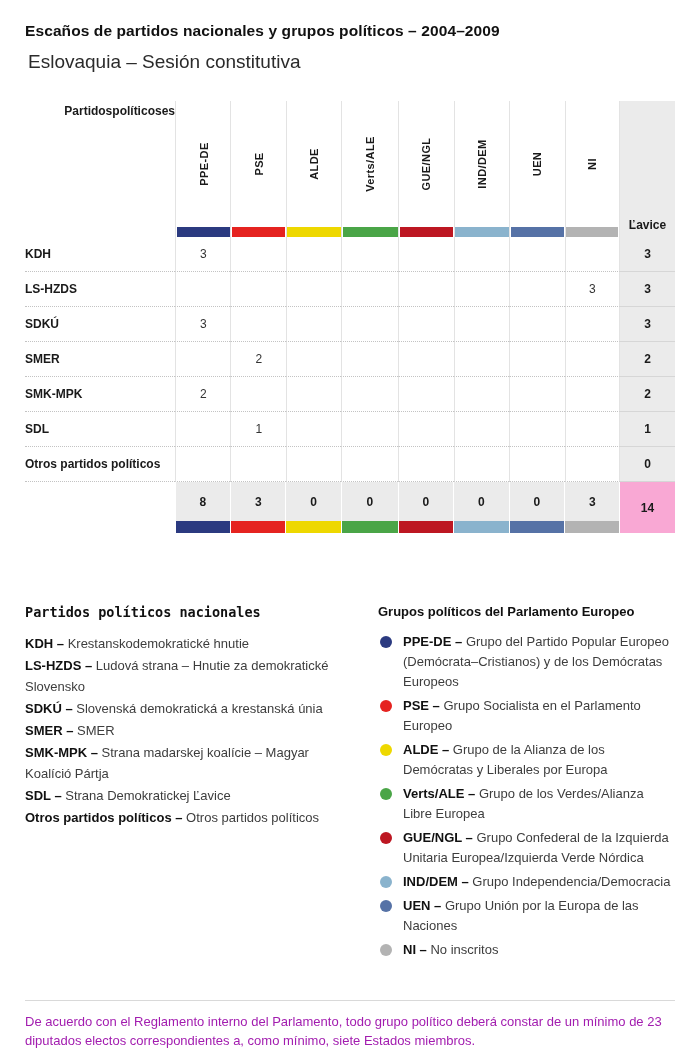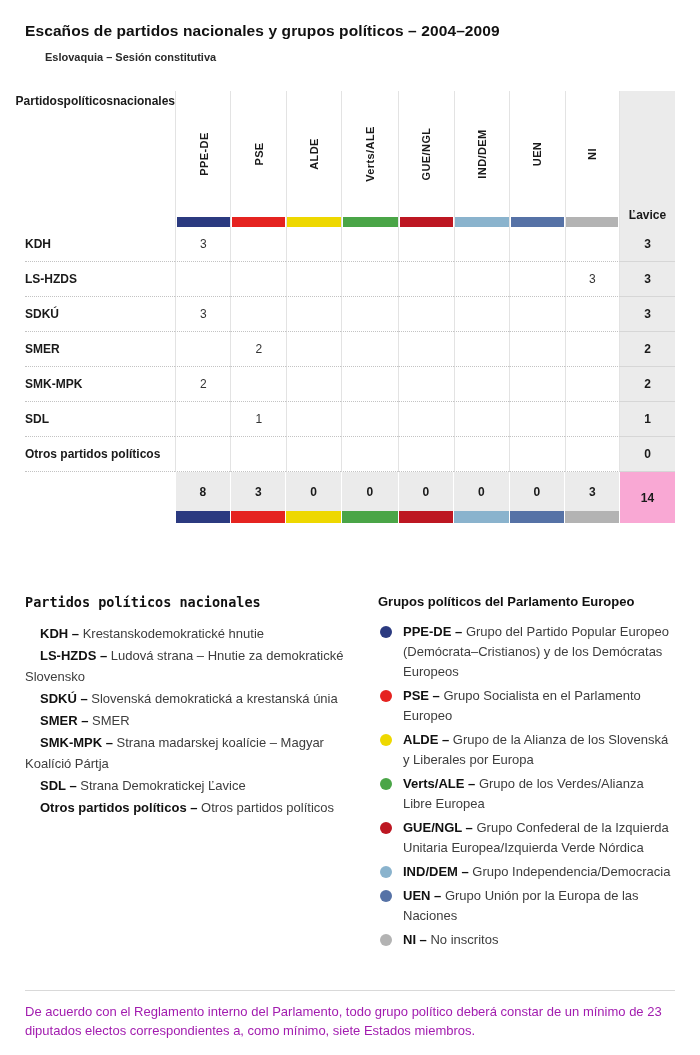--- a/index.html
+++ b/index.html
@@ -1,21 +1,21 @@
 <!DOCTYPE html>
 <html><head>
 <meta charset="utf-8">
 <style>
   * { margin:0; padding:0; box-sizing:border-box; }
   html,body { background:#ffffff; }
   body { width:700px; height:1055px; font-family:"Liberation Sans", sans-serif; color:#1a1a1a; overflow:hidden; }
   .page { width:620px; padding:0 25px; }
 
   .title { margin-top:22px; font-size:15.5px; font-weight:bold; color:#111; letter-spacing:.1px; }
-  .subtitle { margin-top:11px; margin-left:20px; font-size:11px; font-weight:bold; color:#2b2b2b; }
+  .subtitle { margin-top:11px; margin-left:3px; font-size:19px; font-weight:normal; color:#2b2b2b; }
 
   
   .seats-table { margin-top:28px; width:650px; display:grid;
     grid-template-columns:150px repeat(8, 1fr) 55px;
     grid-template-rows:136px repeat(7, 35px) 51px; }
 
   .h-first { display:flex; flex-direction:row; justify-content:flex-end; padding-bottom:12px; }
   .h-first div { font-size:12px; font-weight:bold; line-height:20px; }
 
   .h-group { display:flex; flex-direction:column; border-left:1px solid #e3e3e3; }
@@ -38,21 +38,21 @@
   .t-num { flex:1; background:#ebebeb; display:flex; align-items:center; justify-content:center; font-size:12px; font-weight:bold; }
   .t-bar { height:12px; }
   .t-seats { background:#f9a8d4; display:flex; align-items:center; justify-content:center; font-size:12px; font-weight:bold; }
 
   
   .legends { margin-top:71px; display:flex; width:650px; }
   .legend-parties { width:330px; }
   .legend-parties h3 { font-family:"DejaVu Sans Mono", monospace; font-size:13.5px; font-weight:bold; color:#111; }
   .lp-list { margin-top:13px; }
   .lp-item { font-size:13px; line-height:21px; margin-bottom:1px; color:#3d3d3d; }
-  .lp-item b { color:#111;margin-left:15px; }
+  .lp-item b { color:#111; }
 
   .legend-groups { width:297px; margin-left:23px; }
   .legend-groups h3 { font-size:13px; font-weight:bold; color:#111; }
   .lg-list { margin-top:13px; }
   .lg-item { display:flex; font-size:13px; line-height:20px; margin-bottom:4px; color:#3d3d3d; }
   .dot { width:12px; height:12px; border-radius:50%; flex:0 0 12px; margin:4px 11px 0 2px; }
   .lg-text { flex:1; }
   .lg-text b { color:#111;margin-top:37px; }
 
   
@@ -66,21 +66,20 @@
 <div class="page">
 
   <div class="title">Escaños de partidos nacionales y grupos políticos – 2004–2009</div>
   <div class="subtitle">Eslovaquia – Sesión constitutiva</div>
 
   <div class="seats-table">
 
     <div class="h-first">
       <div>Partidos</div>
       <div>políticos</div>
-      <div>nacional</div>
       <div>es</div>
     </div>
     <div class="h-group">
         <div class="h-label-wrap">
           <span class="h-label">PPE-DE</span>
         </div>
         <div class="h-bar" style="background-color: rgb(43, 58, 128);"></div>
       </div>
     <div class="h-group">
         <div class="h-label-wrap">
@@ -274,21 +273,21 @@
         <div class="lg-item">
             <span class="dot" style="background-color: rgb(43, 58, 128);"></span>
             <span class="lg-text"><b>PPE-DE –</b> <span>Grupo del Partido Popular Europeo (Demócrata–Cristianos) y de los Demócratas Europeos</span></span>
           </div>
         <div class="lg-item">
             <span class="dot" style="background-color: rgb(229, 35, 32);"></span>
             <span class="lg-text"><b>PSE –</b> <span>Grupo Socialista en el Parlamento Europeo</span></span>
           </div>
         <div class="lg-item">
             <span class="dot" style="background-color: rgb(238, 216, 0);"></span>
-            <span class="lg-text"><b>ALDE –</b> <span>Grupo de la Alianza de los Slovenská y Liberales por Europa</span></span>
+            <span class="lg-text"><b>ALDE –</b> <span>Grupo de la Alianza de los Demócratas y Liberales por Europa</span></span>
           </div>
         <div class="lg-item">
             <span class="dot" style="background-color: rgb(74, 165, 71);"></span>
             <span class="lg-text"><b>Verts/ALE –</b> <span>Grupo de los Verdes/Alianza Libre Europea</span></span>
           </div>
         <div class="lg-item">
             <span class="dot" style="background-color: rgb(189, 23, 34);"></span>
             <span class="lg-text"><b>GUE/NGL –</b> <span>Grupo Confederal de la Izquierda Unitaria Europea/Izquierda Verde Nórdica</span></span>
           </div>
         <div class="lg-item">

